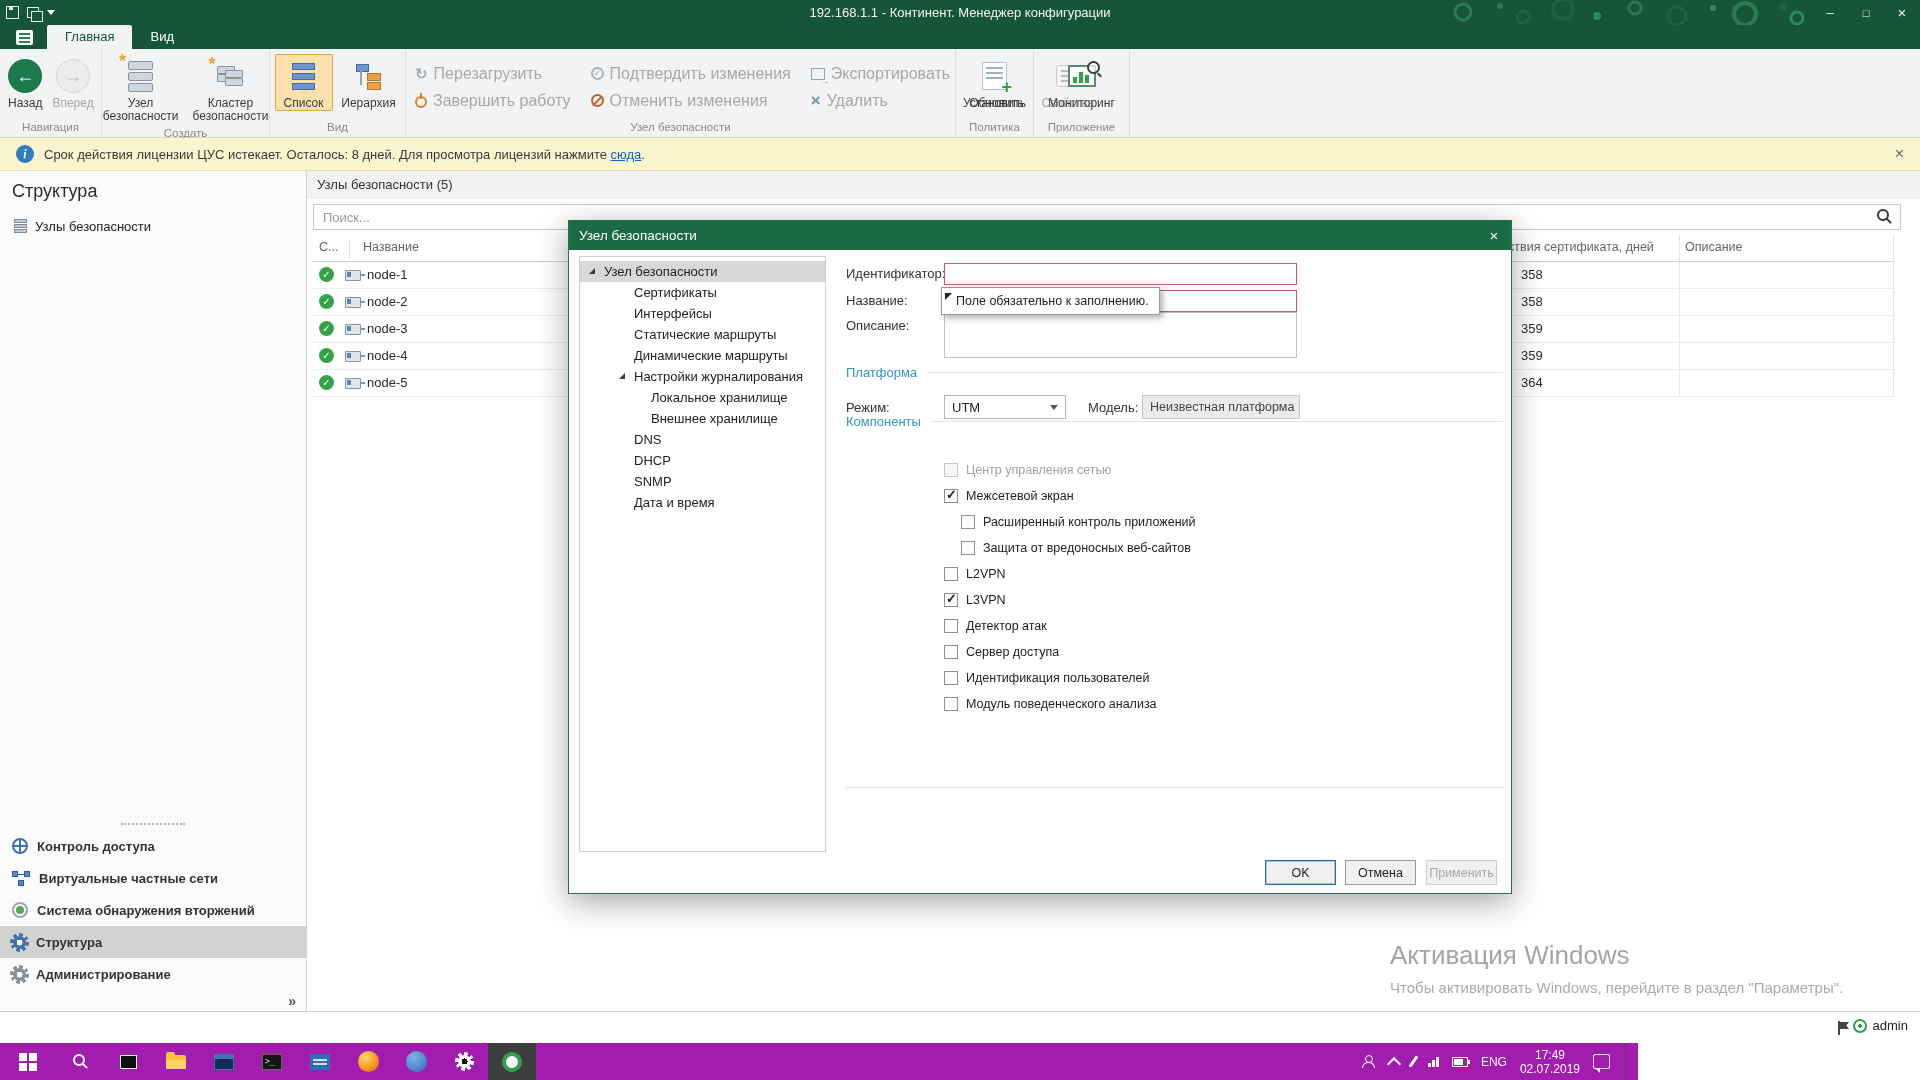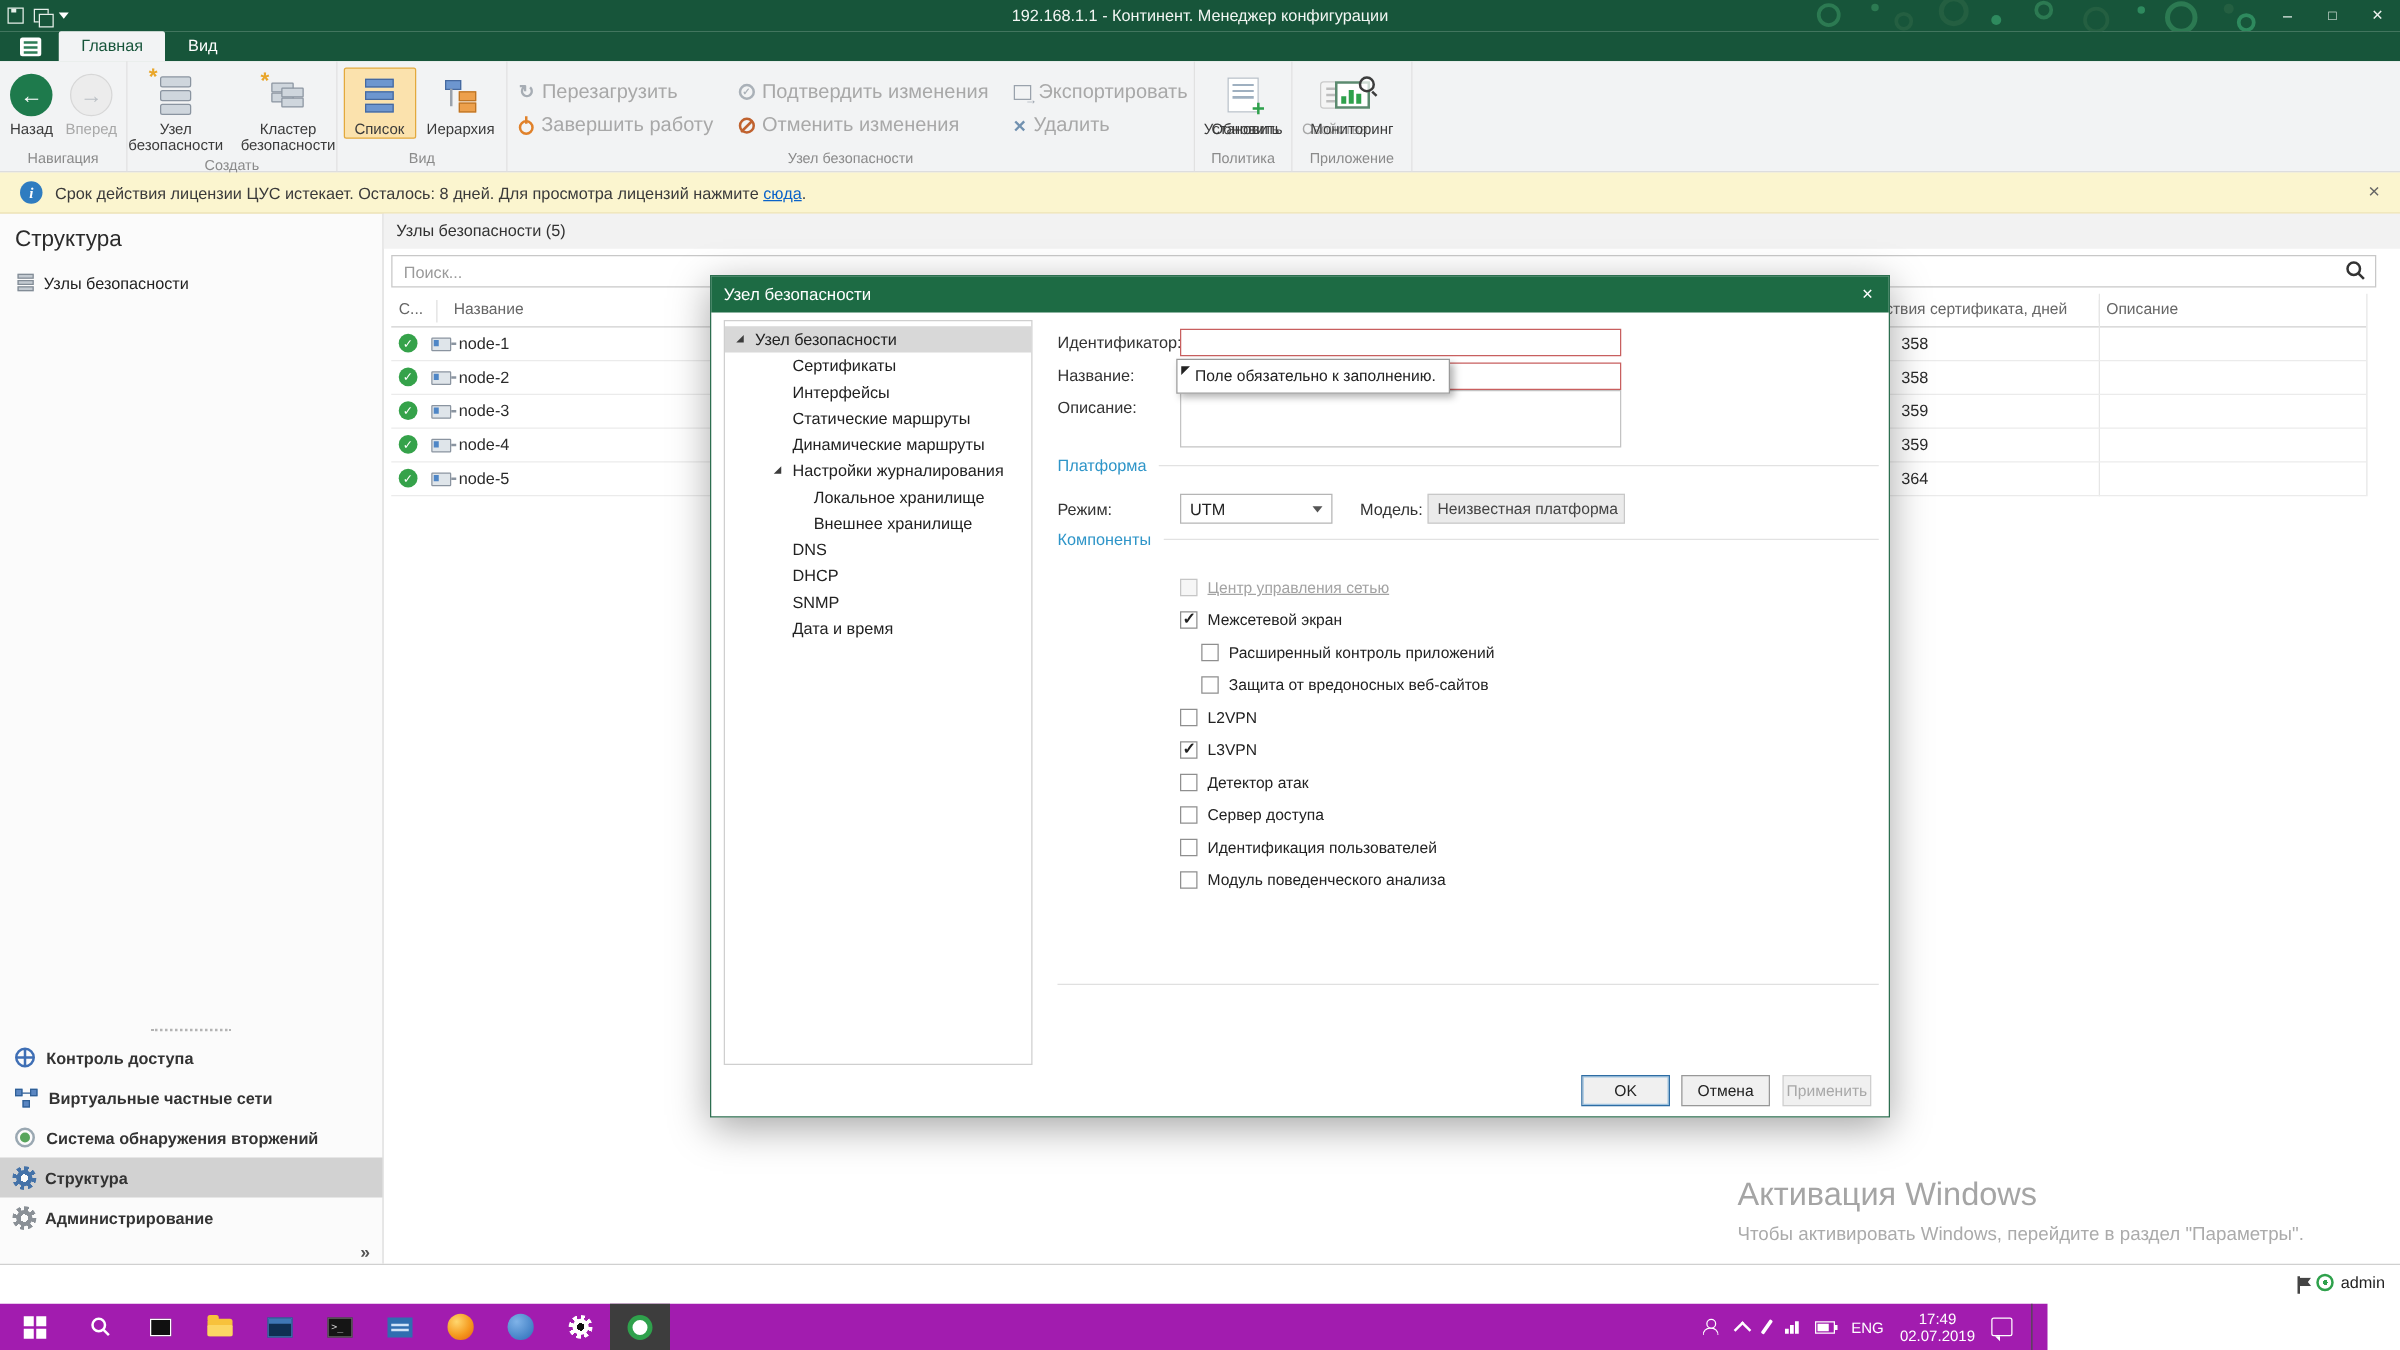--- a/index.html
+++ b/index.html
@@ -204,21 +204,21 @@
   .mode-select{position:absolute;left:375px;top:174px;width:122px;height:24px;border:1px solid #b5b5b5;box-sizing:border-box;display:flex;align-items:center;justify-content:space-between;padding:0 7px;font-size:13px;color:#222;background:#fff;cursor:default;}
   .mode-select .cdown{border-top-color:#555;}
   .model-field{position:absolute;left:573px;top:174px;width:158px;height:24px;background:#ebebeb;border:1px solid #c8c8c8;box-sizing:border-box;line-height:22px;padding:0 7px;font-size:12.5px;color:#444;white-space:nowrap;overflow:hidden;}
   .chkstack{position:absolute;left:375px;top:236px;}
   .chk{display:flex;align-items:center;gap:8px;height:26px;cursor:default;}
   .chk.indent{padding-left:17px;}
   .box{width:14px;height:14px;border:1px solid #8f8f8f;background:#fff;position:relative;box-sizing:border-box;flex:0 0 auto;}
   .box.checked::after{content:"✓";position:absolute;left:1px;top:-3px;font-size:13px;color:#222;font-weight:bold;}
   .chk .lbl{font-size:12.5px;color:#222;white-space:nowrap;}
   .chk.disabled .box{border-color:#c6c6c6;background:#f6f6f6;}
-  .chk.disabled .lbl{color:#a3a3a3;text-decoration:underline;}
+  .chk.disabled .lbl{color:#a3a3a3;}
   .dsep{position:absolute;left:277px;top:566px;width:657px;height:1px;background:#e0e0e0;}
   .dbtn{position:absolute;top:639px;width:71px;height:25px;background:#f0f0f0;border:1px solid #989898;box-sizing:border-box;display:flex;align-items:center;justify-content:center;font-size:12.5px;color:#222;cursor:pointer;}
   .dbtn.ok{left:696px;border:1px solid #2e6da4;box-shadow:inset 0 0 0 1px #9fc3e0;}
   .dbtn.cancel{left:776px;}
   .dbtn.apply{left:857px;border-color:#cfcfcf;color:#a8a8a8;cursor:default;}
 </style>
 </head>
 <body>
 
 <div id="app">
@@ -651,21 +651,21 @@
         <span class="sline"></span>
     </div>
     <span class="flabel" style="top:176px">Режим:</span>
     <div class="mode-select">
       <span>UTM</span>
       <span class="cdown"></span>
     </div>
     <span class="flabel" style="left:519px;top:176px">Модель:</span>
     <div class="model-field">Неизвестная платформа</div>
 
-    <div class="sect" style="top:203px">
+    <div class="sect" style="top:193px">
       <span class="sname">Компоненты</span>
         <span class="sline"></span>
     </div>
 
     <div class="chkstack">
       <label class="chk disabled">
         <span class="box"></span>
         <span class="lbl">Центр управления сетью</span>
       </label>
       <label class="chk">

